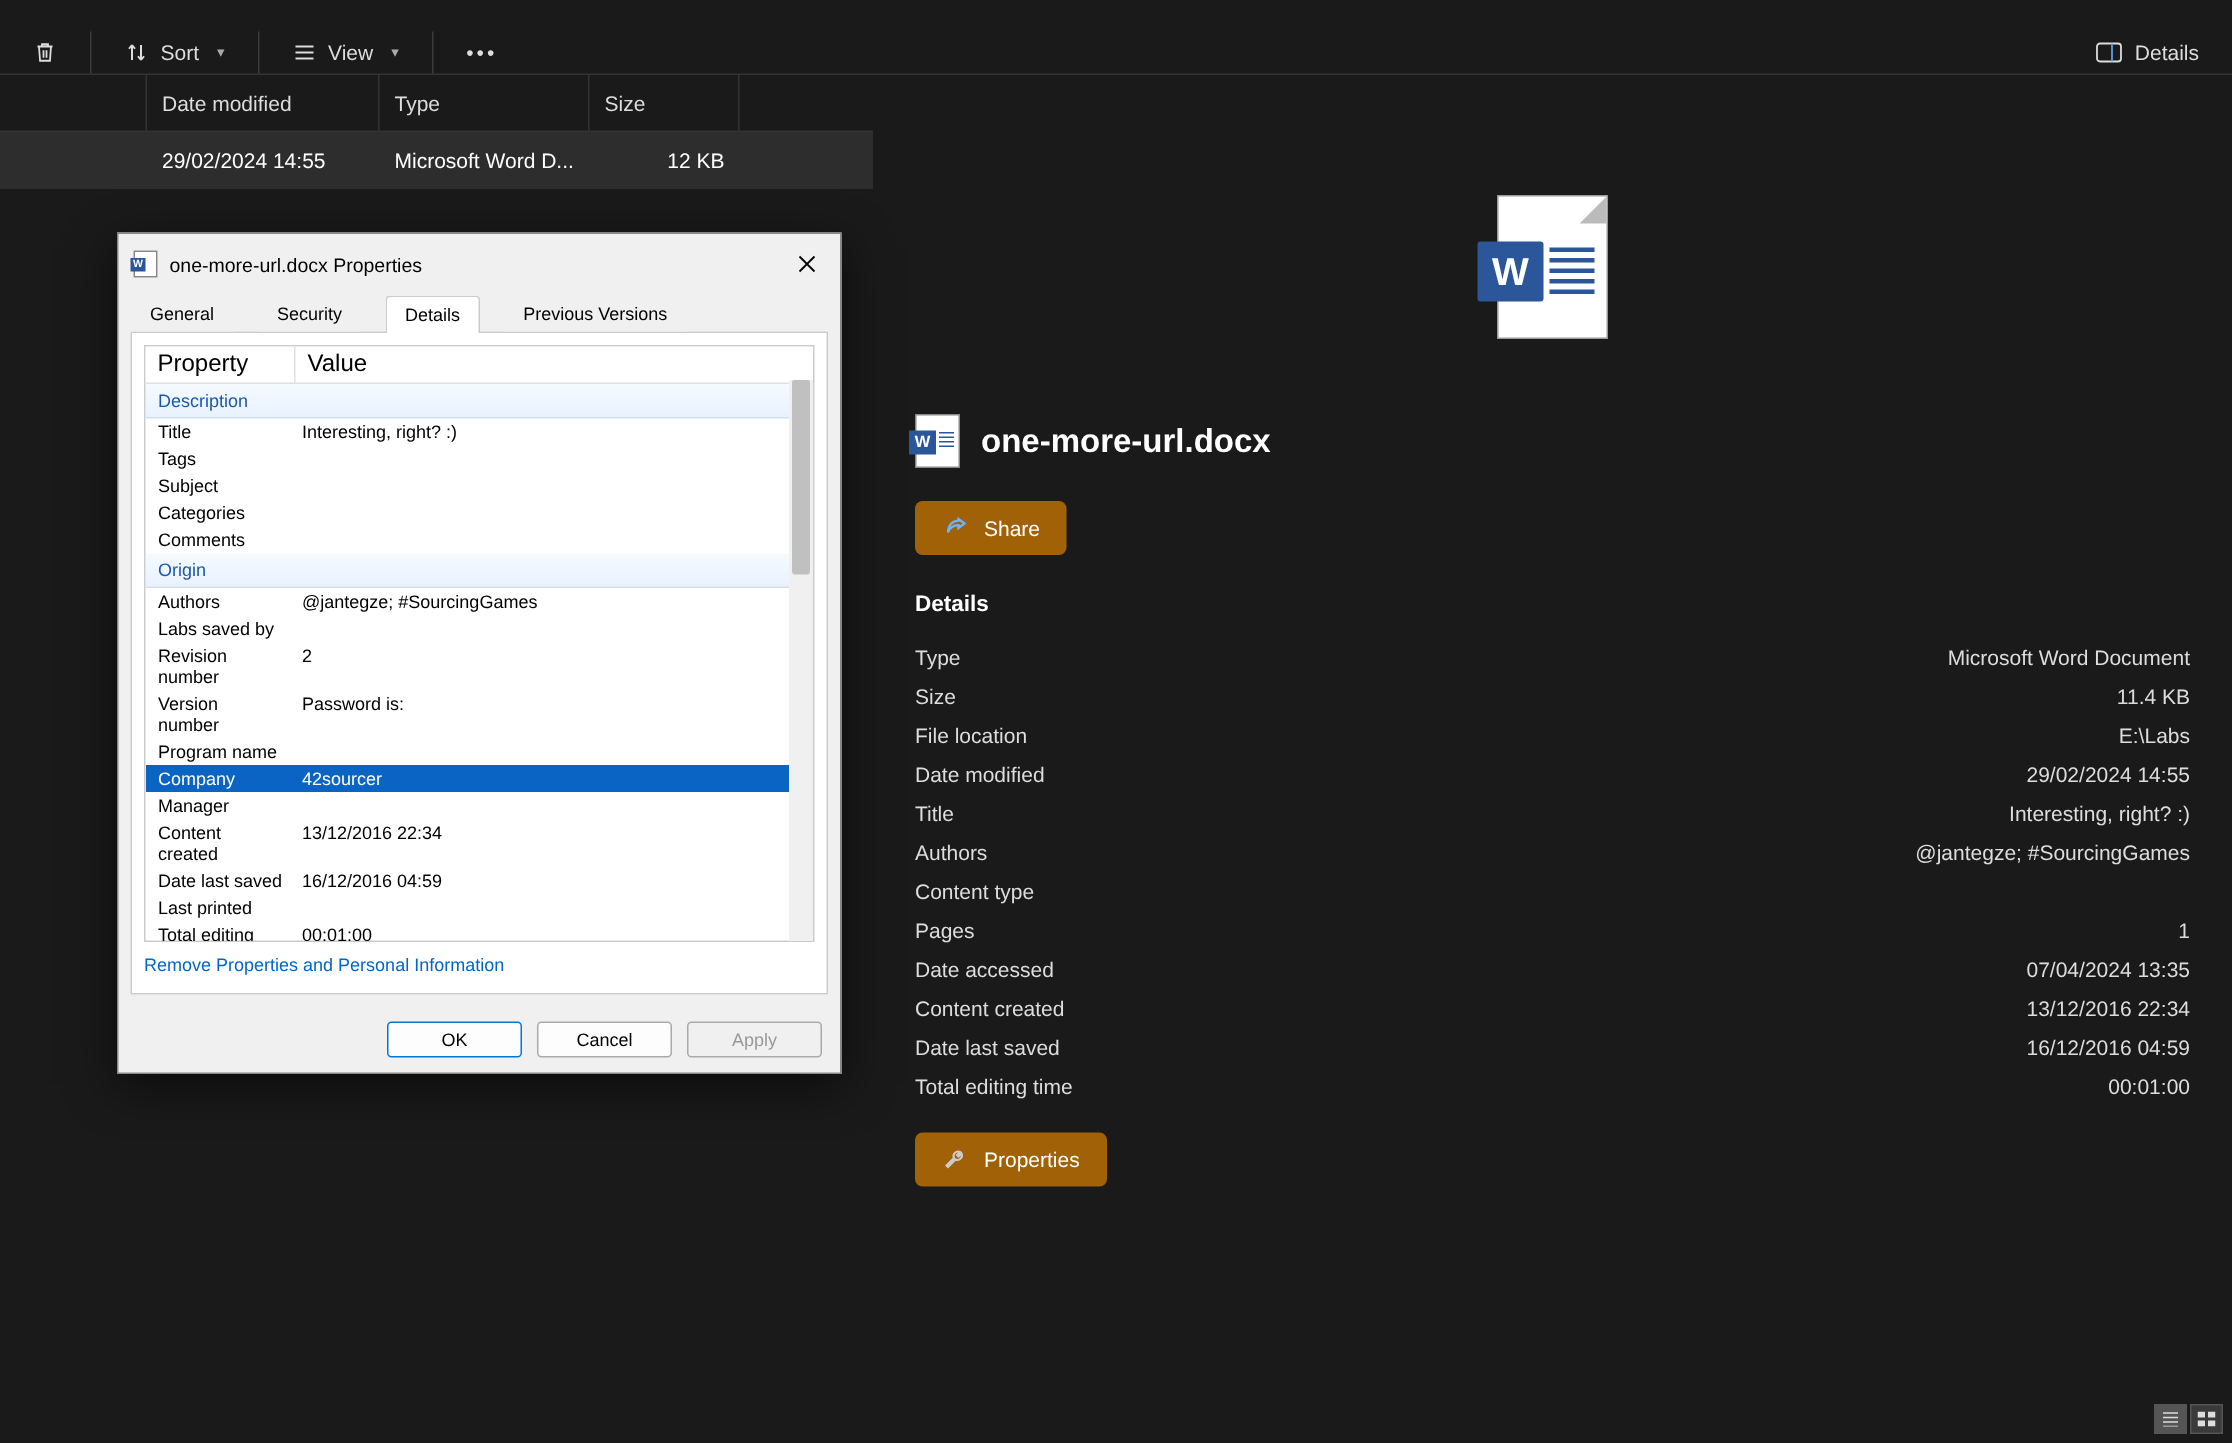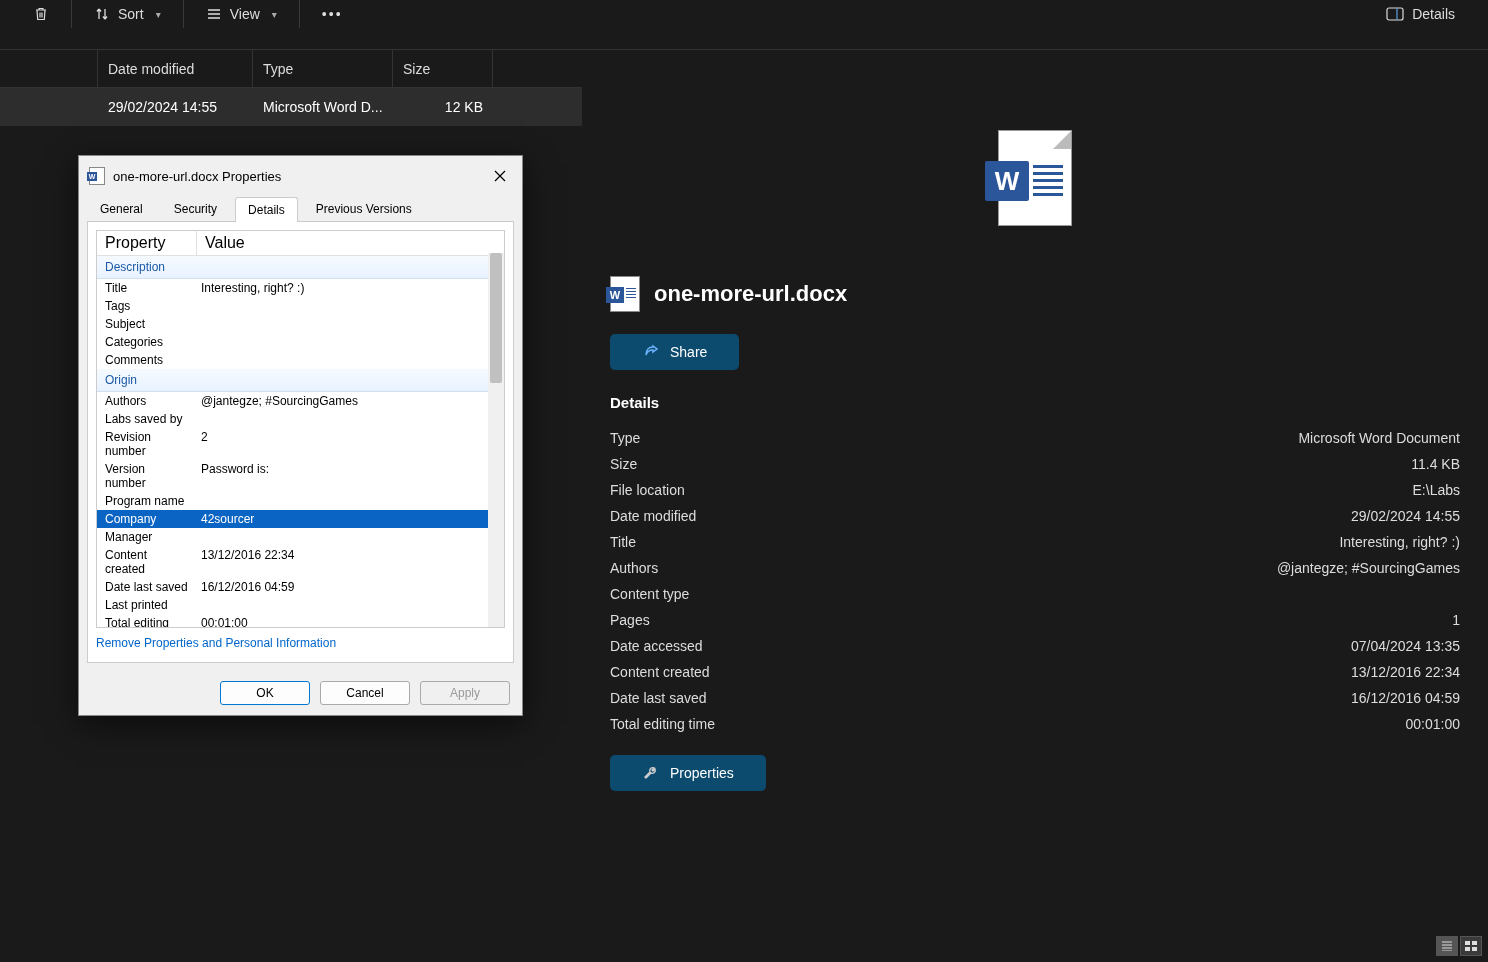--- a/index.html
+++ b/index.html
@@ -1,19 +1,19 @@
 <!DOCTYPE html>
 <html><head>
 <meta charset="utf-8">
 <style>
 * { margin: 0; padding: 0; box-sizing: border-box; font-family: "Segoe UI", sans-serif; }
 body { background: #1a1a1a; color: #fff; width: 1488px; height: 962px; overflow: hidden; position: relative; }
 
 
-.toolbar { height: 50px; display: flex; align-items: flex-start; padding: 0 21px; gap: 4px; border-bottom: 1px solid #333; }
+.toolbar { height: 50px; display: flex; align-items: flex-end; padding: 0 10px; gap: 4px; border-bottom: 1px solid #333; }
 .tb-btn { display: flex; align-items: center; gap: 8px; padding: 6px 12px; color: #ddd; font-size: 14px; cursor: pointer; border-radius: 4px; }
 .tb-sep { width: 1px; height: 28px; background: #3a3a3a; margin: 0 6px; }
 .toolbar-right { margin-left: auto; display: flex; align-items: center; gap: 8px; }
 .chev-down { font-size: 10px; margin-left: 4px; color: #aaa; }
 
 
 .main { display: flex; height: calc(100% - 50px); }
 .left { width: 582px; position: relative; }
 .right { flex: 1; padding: 0 28px; position: relative; }
 
@@ -22,25 +22,25 @@
 .col-headers > div { padding: 0 10px; border-right: 1px solid #333; height: 100%; display: flex; align-items: center; }
 .col-name { width: 98px; }
 .col-date { width: 155px; }
 .col-type { width: 140px; }
 .col-size { width: 100px; justify-content: flex-start; }
 .file-row { display: flex; height: 38px; align-items: center; background: #2d2d2d; font-size: 14px; }
 .file-row > div { padding: 0 10px; overflow: hidden; text-overflow: ellipsis; white-space: nowrap; }
 .file-row .col-size { text-align: right; justify-content: flex-end; display: flex; width: 100px; }
 
 
-.dialog { position: absolute; left: 78px; top: 105px; width: 445px; background: #f0f0f0; border: 1px solid #888; box-shadow: 0 8px 30px rgba(0,0,0,0.6); color: #000; font-size: 12px; }
+.dialog { position: absolute; left: 78px; top: 105px; width: 483px; background: #f0f0f0; border: 1px solid #888; box-shadow: 0 8px 30px rgba(0,0,0,0.6); color: #000; font-size: 12px; }
 .dialog-titlebar { display: flex; align-items: center; padding: 8px 10px; gap: 8px; }
 .dialog-title { flex: 1; font-size: 13px; }
 .dialog-close { width: 24px; height: 24px; display: flex; align-items: center; justify-content: center; cursor: pointer; }
-.tabs { display: flex; padding: 0 8px; gap: 5px; }
+.tabs { display: flex; padding: 0 8px; gap: 16px; }
 .tab { padding: 5px 12px; background: #f0f0f0; border: 1px solid transparent; border-bottom: none; cursor: pointer; font-size: 12px; }
 .tab.active { background: #fff; border-color: #ccc; border-radius: 3px 3px 0 0; position: relative; top: 1px; }
 .tab-body { background: #fff; margin: 0 8px 8px; border: 1px solid #ccc; padding: 8px; }
 .prop-grid { border: 1px solid #ccc; height: 398px; position: relative; overflow: hidden; }
 .prop-headers { display: flex; background: #fff; border-bottom: 1px solid #e0e0e0; }
 .prop-headers > div { padding: 3px 8px; font-size: 16px; }
 .prop-headers .ph-prop { width: 100px; border-right: 1px solid #e0e0e0; }
 .prop-headers .ph-val { flex: 1; }
 .prop-list { overflow-y: auto; height: 372px; }
 .prop-group { color: #1a5aa8; padding: 4px 8px; background: linear-gradient(#f5faff,#e8f2ff); border-bottom: 1px solid #d0e0f0; font-size: 12px; }
@@ -53,21 +53,21 @@
 .remove-link { color: #0066cc; padding: 8px 0 4px; cursor: pointer; font-size: 12px; }
 .dialog-buttons { display: flex; justify-content: flex-end; gap: 10px; padding: 10px 12px; }
 .dlg-btn { width: 90px; height: 24px; background: #fdfdfd; border: 1px solid #aaa; border-radius: 3px; font-size: 12px; cursor: pointer; }
 .dlg-btn.disabled { color: #999; background: #f0f0f0; cursor: default; }
 .dlg-btn.primary { border-color: #0078d4; }
 
 
 .preview-area { display: flex; justify-content: center; padding: 80px 0 50px; }
 .file-title-row { display: flex; align-items: center; gap: 14px; margin-bottom: 22px; }
 .file-title { font-size: 22px; font-weight: 600; text-align: center; }
-.share-btn, .props-btn { display: inline-flex; align-items: center; gap: 10px; background: #0c4a6e; border: none; color: #fff; padding: 9px 32px; border-radius: 5px; font-size: 14px; cursor: pointer; }
+.share-btn, .props-btn { display: inline-flex; align-items: center; gap: 10px; background: #a16207; border: none; color: #fff; padding: 9px 18px; border-radius: 5px; font-size: 14px; cursor: pointer; }
 .details-heading { font-size: 15px; font-weight: 600; margin: 24px 0 14px; }
 .detail-row { display: flex; justify-content: space-between; padding: 5px 0; font-size: 14px; }
 .detail-row .dk { color: #ddd; }
 .detail-row .dv { color: #ddd; text-align: right; max-width: 560px; }
 .props-btn-wrap { margin-top: 18px; }
 
 
 .view-btns { position: absolute; bottom: 6px; right: 6px; display: flex; gap: 2px; }
 .view-btn { width: 22px; height: 20px; background: #3a3a3a; border: 1px solid #555; display: flex; align-items: center; justify-content: center; cursor: pointer; }
 .view-btn.active { background: #555; }

